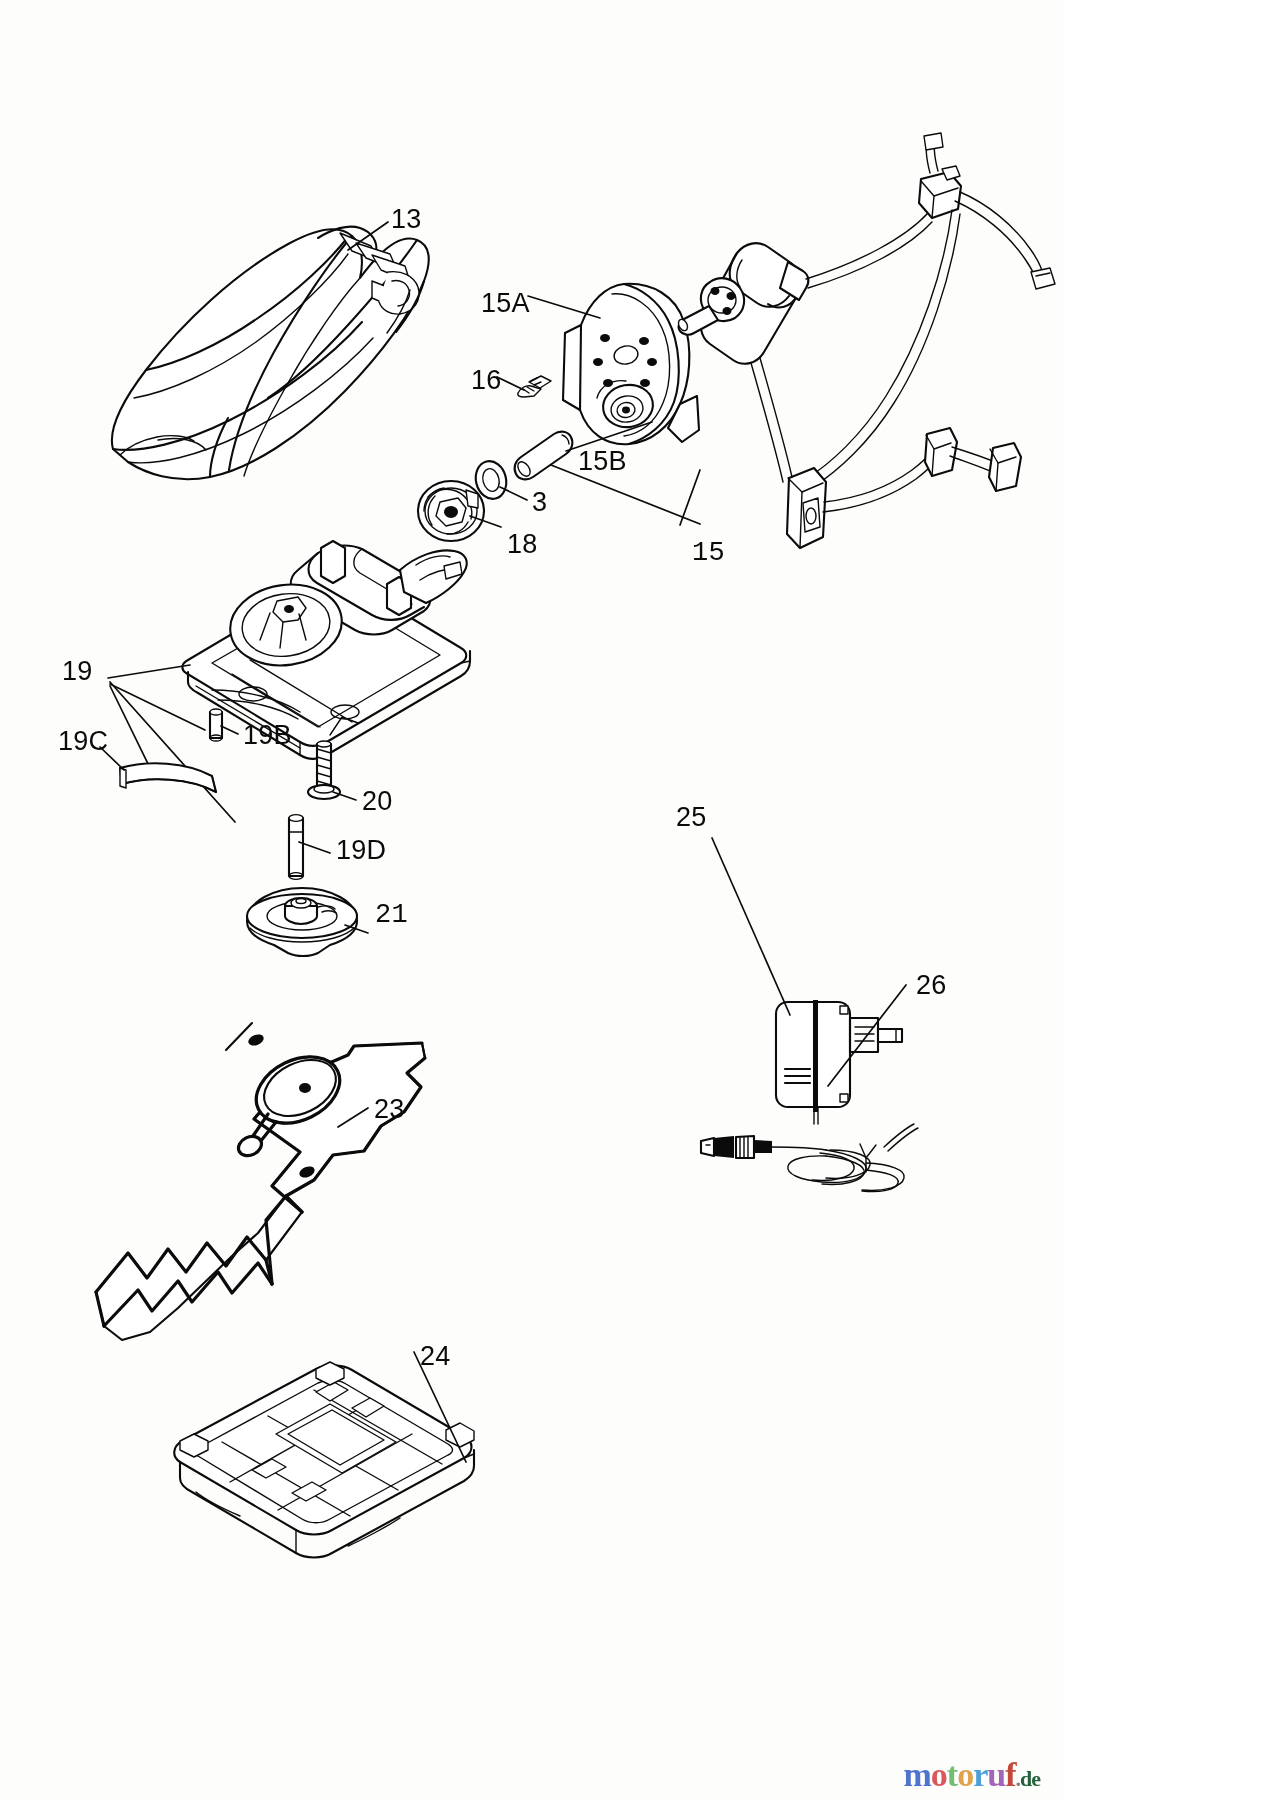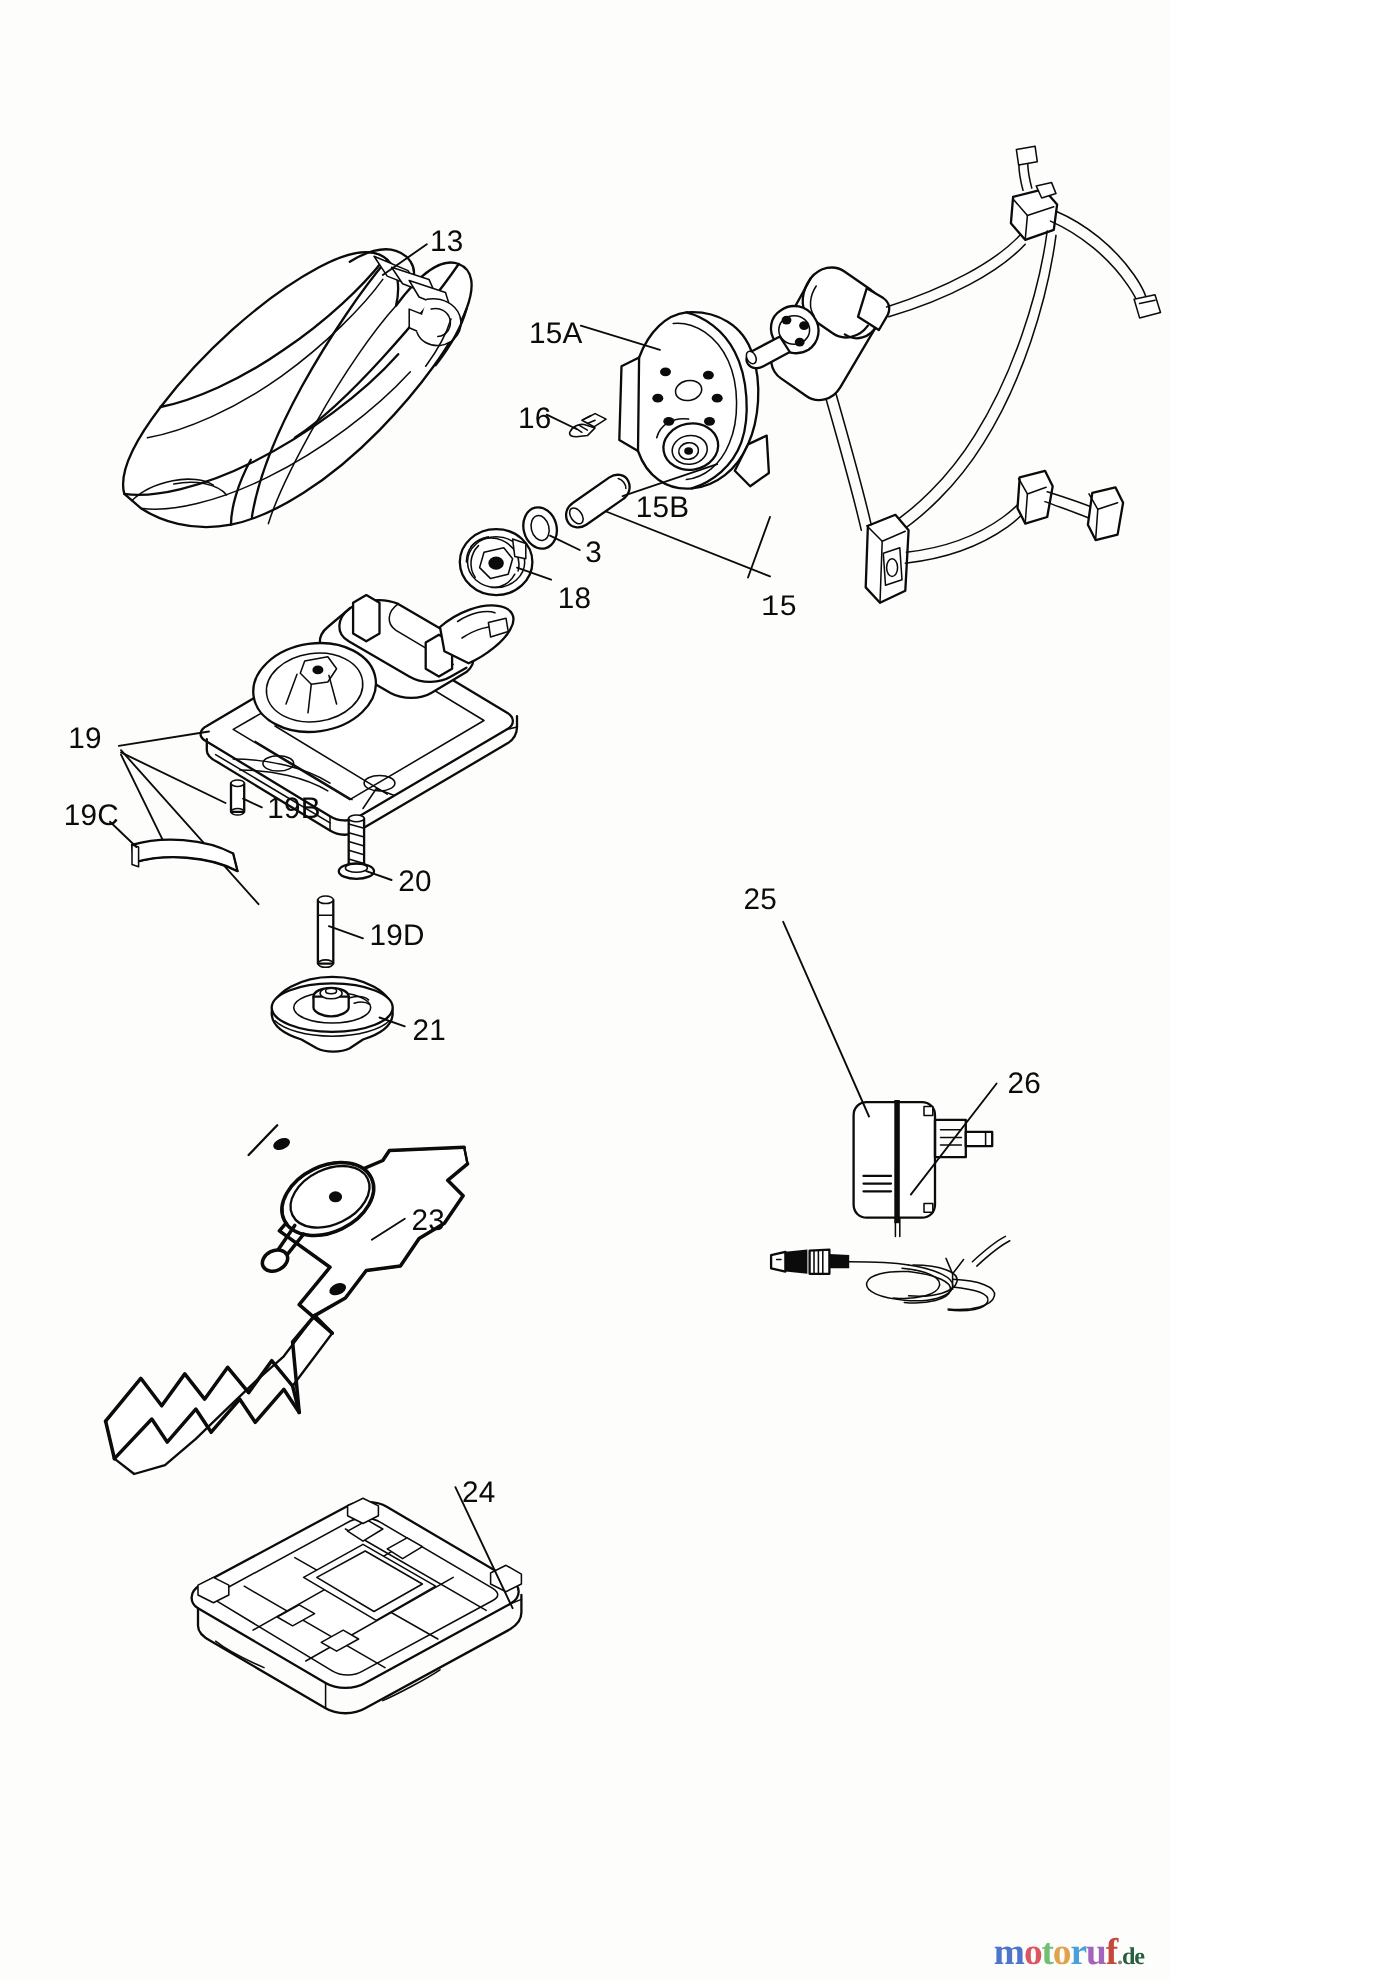--- a/index.html
+++ b/index.html
@@ -457,21 +457,21 @@
   <div class="lbl" style="left:471px; top:367px;">16</div>
   <div class="lbl" style="left:578px; top:448px;">15B</div>
   <div class="lbl" style="left:692px; top:540px;font-family:Liberation Mono, monospace;">15</div>
   <div class="lbl" style="left:532px; top:489px;">3</div>
   <div class="lbl" style="left:507px; top:531px;">18</div>
   <div class="lbl" style="left:62px; top:658px;">19</div>
   <div class="lbl" style="left:58px; top:728px;">19C</div>
   <div class="lbl" style="left:243px; top:722px;">19B</div>
   <div class="lbl" style="left:362px; top:788px;">20</div>
   <div class="lbl" style="left:336px; top:837px;">19D</div>
-  <div class="lbl" style="left:375px; top:923px;">21</div>
+  <div class="lbl" style="left:375px; top:902px;font-family:Liberation Mono, monospace;">21</div>
   <div class="lbl" style="left:374px; top:1096px;">23</div>
   <div class="lbl" style="left:420px; top:1343px;">24</div>
   <div class="lbl" style="left:676px; top:804px;">25</div>
   <div class="lbl" style="left:916px; top:972px;">26</div>
 
 
 
   <div id="watermark"><span class="m">m</span><span class="o1">o</span><span class="t">t</span><span class="o2">o</span><span class="r">r</span><span class="u">u</span><span class="f">f</span><span class="dot">.</span><span class="de">de</span></div>
 
 </div>

